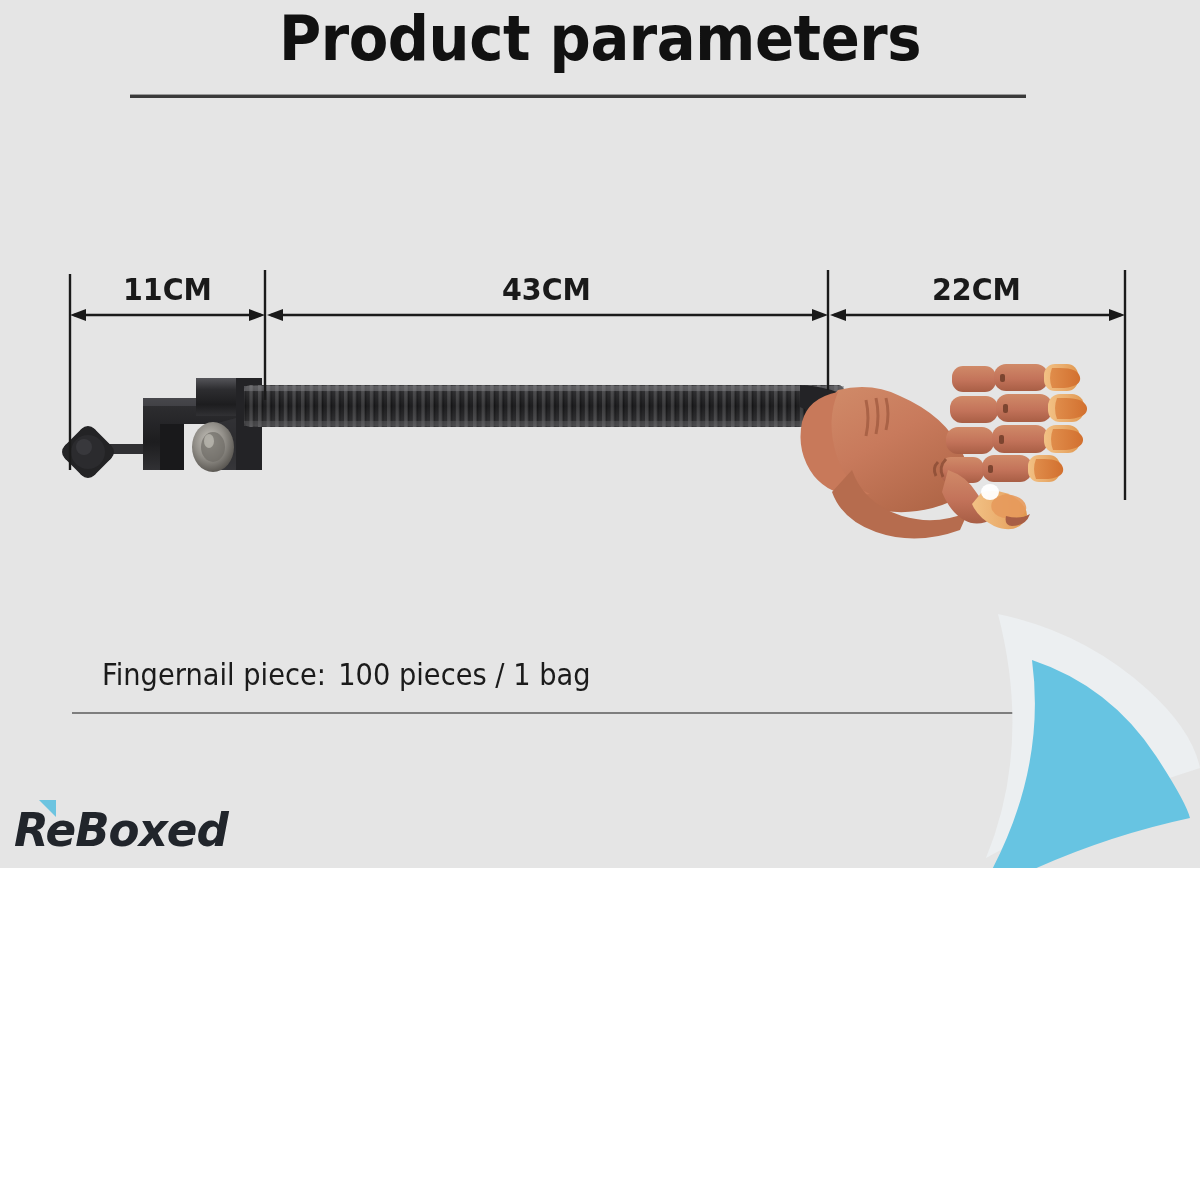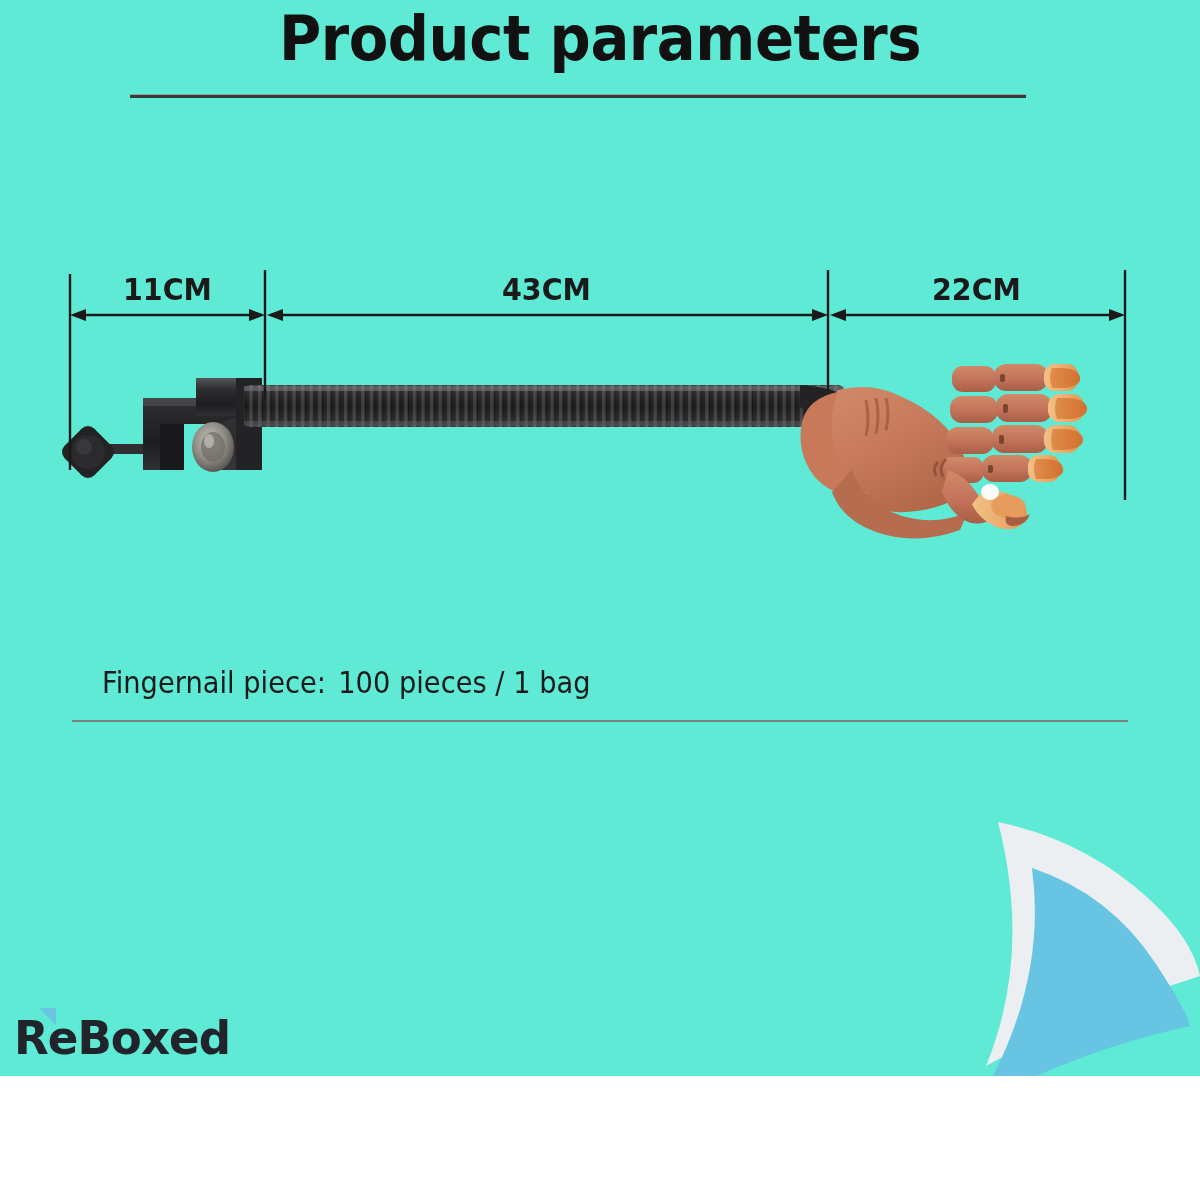--- a/index.html
+++ b/index.html
@@ -12,22 +12,22 @@
     background: #ffffff;
     font-family: "Liberation Sans", sans-serif;
     overflow: hidden;
     position: relative;
   }
 
   .page {
     position: absolute;
     left: 0; top: 0;
     width: 1200px;
-    height: 1076px;
-    background: #5eead4;
+    height: 868px;
+    background: #e5e5e5;
   }
 
   
   .title {
     position: absolute;
     left: 0;
     top: 2px;
     width: 1200px;
     text-align: center;
     font-family: "DejaVu Sans", sans-serif;
@@ -79,21 +79,21 @@
     position: absolute;
     left: 72px;
     top: 636px;
     width: 1056px;
   }
   .spec-row {
     position: relative;
     height: 76px;
     border-bottom: 2px solid #7e7e7e;
   }
-  .spec-row:last-child { border-bottom: 2px solid #7e7e7e; margin-top: 8px; }
+  .spec-row:last-child { border-bottom: 2px solid #7e7e7e; }
   .spec-cell {
     position: absolute;
     top: 0;
     height: 76px;
     display: flex;
     align-items: center;
     white-space: nowrap;
     font-family: "DejaVu Sans", sans-serif;
     font-size: 31px;
     color: #1b1b1b;
@@ -115,20 +115,21 @@
   }
 
   
   .logo {
     position: absolute;
     left: 14px;
     bottom: 10px;
     height: 56px;
     display: flex;
     align-items: center;
+    font-style: italic;
   }
   .logo-text {
     font-family: "DejaVu Sans", sans-serif;
     font-weight: bold;
     font-size: 47px;
     line-height: 50px;
     color: #21252b;
     letter-spacing: -1px;
     transform: scaleX(0.96);
     transform-origin: left center;

